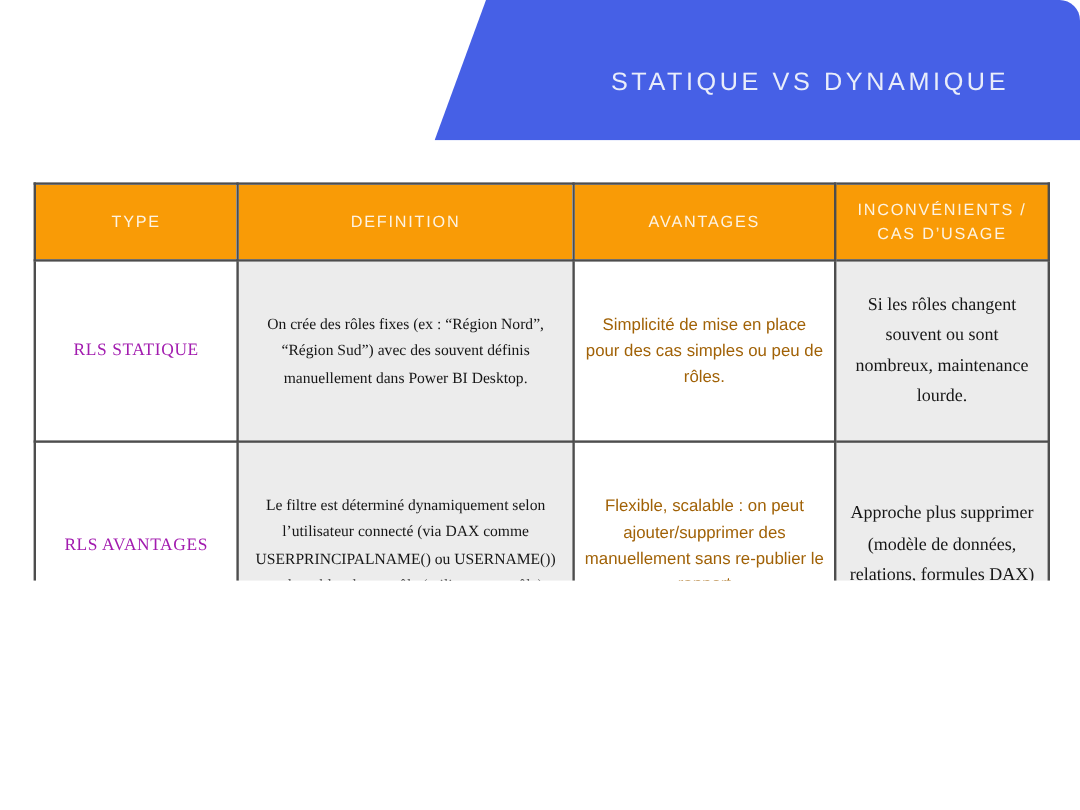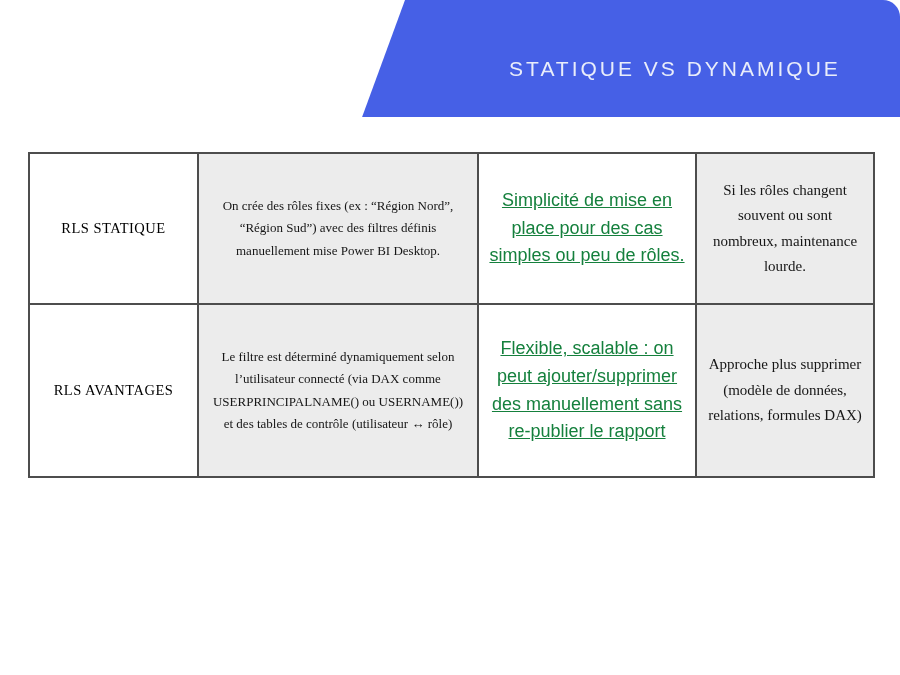--- a/index.html
+++ b/index.html
@@ -74,30 +74,29 @@
   td.cell-gray  { background: #ececec; }
 
   td.serif {
     font-family: "Liberation Serif", serif;
     color: #161616;
     font-size: 13px;
     line-height: 1.7;
   }
   td.type-cell {
     font-family: "Liberation Serif", serif;
-    color: #000000;
+    color: #a21caf;
     font-size: 14.5px;
     letter-spacing: 0.5px;
   }
   td.sans {
     font-family: "Liberation Sans", sans-serif;
-    color: #15803d;
-    font-size: 18px;
+    color: #a16207;
+    font-size: 14px;
     line-height: 1.55;
-    text-decoration: underline;
   }
   td.def-col   { padding: 6px 8px; }
   td.incon-col { padding: 4px 3px; font-size: 15px; }
 
   
   .blob {
     position: absolute;
     background: rgba(90, 115, 230, 0.055);
     border-radius: 45%;
   }
@@ -116,24 +115,30 @@
   </div>
 
   <table class="compare">
     <colgroup>
       <col style="width:169px">
       <col style="width:280px">
       <col style="width:218px">
       <col style="width:178px">
     </colgroup>
     <tbody>
+      <tr class="header-row">
+        <th class="header-cell">TYPE</th>
+        <th class="header-cell">DEFINITION</th>
+        <th class="header-cell">AVANTAGES</th>
+        <th class="header-cell">INCONVÉNIENTS / CAS D’USAGE</th>
+      </tr>
 
       <tr class="row-1">
         <td class="cell-white type-cell">RLS STATIQUE</td>
-        <td class="cell-gray serif def-col">On crée des rôles fixes (ex : “Région Nord”, “Région Sud”) avec des filtres définis manuellement mise Power BI Desktop.</td>
+        <td class="cell-gray serif def-col">On crée des rôles fixes (ex : “Région Nord”, “Région Sud”) avec des souvent définis manuellement dans Power BI Desktop.</td>
         <td class="cell-white sans">Simplicité de mise en place pour des cas simples ou peu de rôles.</td>
         <td class="cell-gray serif incon-col">Si les rôles changent souvent ou sont nombreux, maintenance lourde.</td>
       </tr>
 
       <tr class="row-2">
         <td class="cell-white type-cell">RLS AVANTAGES</td>
         <td class="cell-gray serif def-col">Le filtre est déterminé dynamiquement selon l’utilisateur connecté (via DAX comme USERPRINCIPALNAME() ou USERNAME()) et des tables de contrôle (utilisateur ↔ rôle)</td>
         <td class="cell-white sans">Flexible, scalable : on peut ajouter/supprimer des manuellement sans re-publier le rapport</td>
         <td class="cell-gray serif incon-col">Approche plus supprimer (modèle de données, relations, formules DAX)</td>
       </tr>

